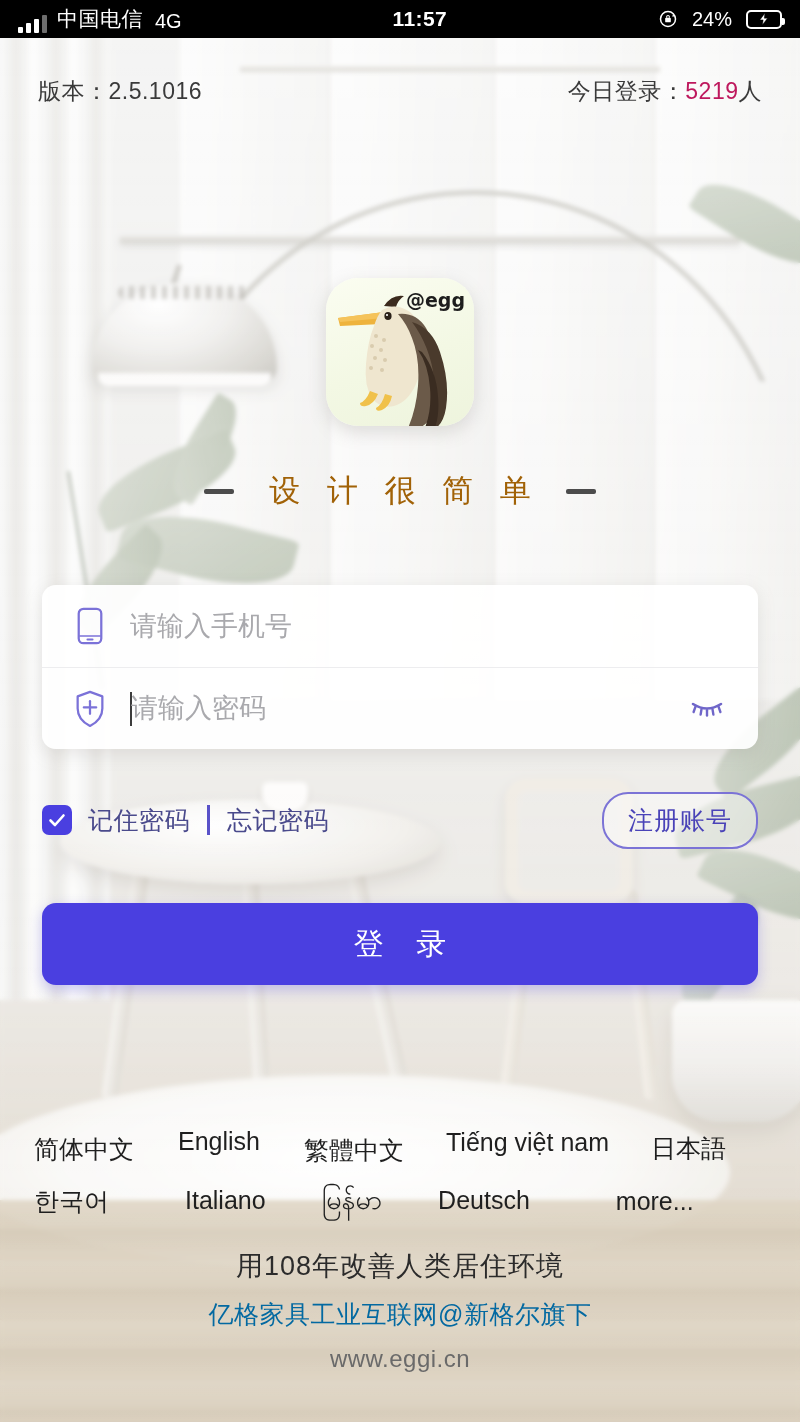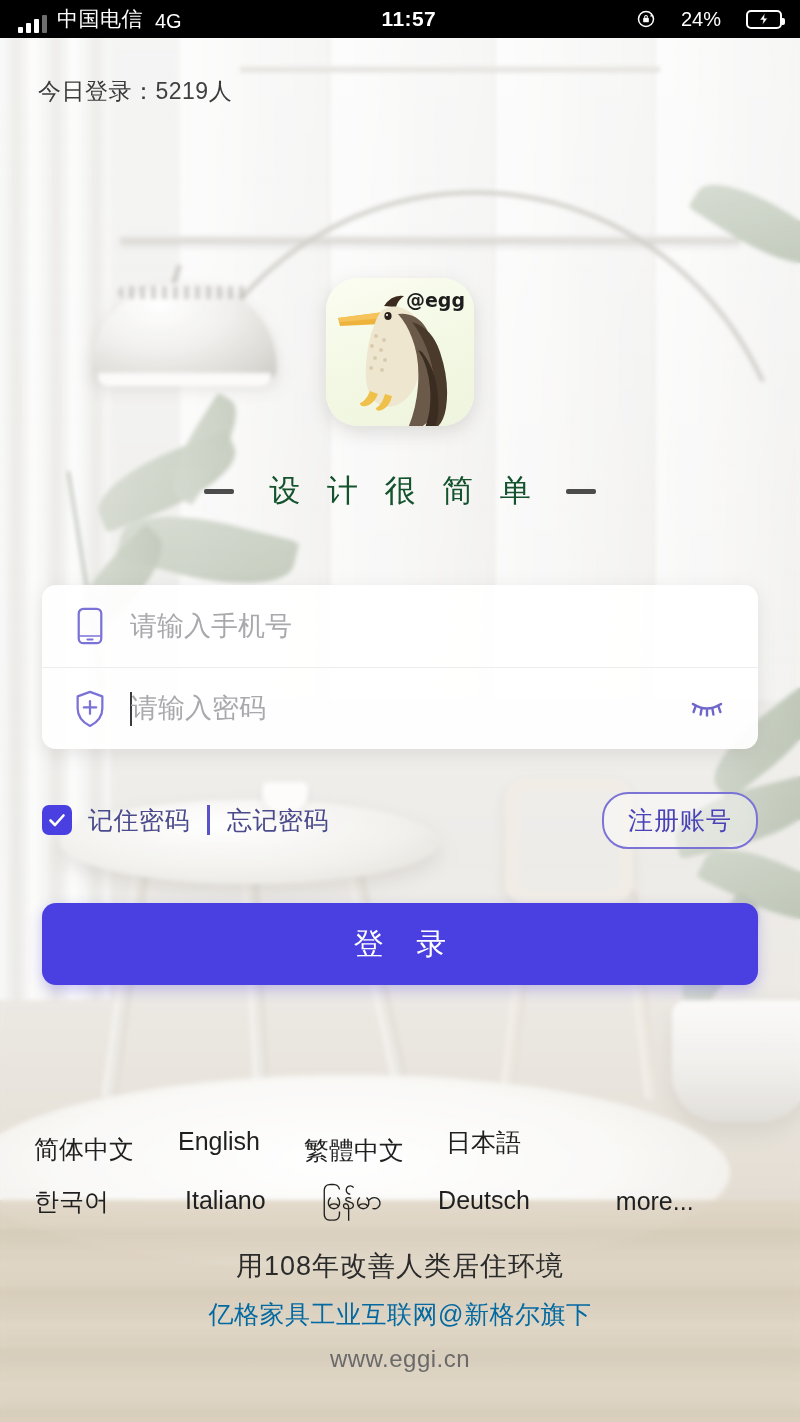--- a/index.html
+++ b/index.html
@@ -184,21 +184,21 @@
   .sb-left { display: flex; align-items: flex-end; gap: 10px; }
   .signal { display: flex; align-items: flex-end; gap: 3px; height: 18px; }
   .signal i { display: block; width: 5px; background: #ffffff; border-radius: 1px; }
   .signal i:nth-child(1) { height: 6px; }
   .signal i:nth-child(2) { height: 10px; }
   .signal i:nth-child(3) { height: 14px; }
   .signal i:nth-child(4) { height: 18px; background: #6e6e6e; }
   .carrier { font-size: 21px; letter-spacing: .5px; }
   .netmode { font-size: 20px; margin-left: 2px; }
   .sb-time { font-size: 21px; font-weight: 600; letter-spacing: .4px; }
-  .sb-right { display: flex; align-items: center; gap: 25px; }
+  .sb-right { display: flex; align-items: center; gap: 14px; }
   .rotlock { width: 20px; height: 20px; }
   .batt-pct { font-size: 20px; }
   .batt {
     position: relative; width: 36px; height: 19px;
     border: 2px solid #ffffff; border-radius: 5px; padding: 2px;
   }
   .batt::after {
     content: ""; position: absolute; right: -5px; top: 6px;
     width: 3px; height: 7px; background: #ffffff; border-radius: 0 2px 2px 0;
   }
@@ -210,21 +210,21 @@
 
   
   .header-row {
     position: absolute; left: 0; top: 76px; width: 800px;
     display: flex; justify-content: space-between; align-items: center;
     padding: 0 38px;
     z-index: 20;
   }
   .version { font-size: 23px; color: #3a3a3a; letter-spacing: .5px; }
   .today-login { font-size: 23px; color: #3a3a3a; letter-spacing: .5px; }
-  .today-count { color: #404040; text-align: right; }
+  .today-count { color: #be185d; text-align: right; }
 
   
   .logo-wrap {
     position: absolute; left: 50%; top: 278px; transform: translateX(-50%);
     width: 148px; height: 148px;
     z-index: 20;
   }
   .logo-card {
     width: 148px; height: 148px; border-radius: 32px;
     background: linear-gradient(160deg, #fbfdf1 0%, #f3f8e4 55%, #eef4dd 100%);
@@ -238,21 +238,21 @@
   }
 
   
   .tagline {
     position: absolute; left: 0; top: 470px; width: 800px;
     display: flex; align-items: center; justify-content: center; gap: 26px;
     z-index: 20;
   }
   .tag-dash { width: 30px; height: 5px; background: #4c4c4c; border-radius: 2px; }
   .tag-text {
-    font-size: 31px; color: #14532d; letter-spacing: 9px;
+    font-size: 31px; color: #a16207; letter-spacing: 9px;
     text-indent: 9px;
   }
 
   
   .form-card {
     position: absolute; left: 42px; top: 585px; width: 716px;
     background: rgba(255,255,255,.93);
     border-radius: 14px;
     box-shadow: 0 5px 18px rgba(140,135,125,.18);
     z-index: 20;
@@ -413,20 +413,21 @@
       <span class="batt">
         <span class="batt-fill"></span>
         <svg class="bolt" viewBox="0 0 24 24">
           <path d="M13.5 2L5 13.5h5.5L9.5 22 18 10.5h-5.5z" fill="#ffffff" stroke="#000" stroke-width=".8"></path>
         </svg>
       </span>
     </div>
   </div>
 
   <div class="header-row">
+    <div class="version">版本：2.5.1016</div>
     <div class="today-login">
       <span>今日登录：</span><span class="today-count">5219</span><span>人</span>
     </div>
   </div>
 
   <div class="logo-wrap">
     <div class="logo-card">
       <svg viewBox="0 0 148 148" width="148" height="148">
         <path d="M12 40 L58 34 L56 46 L14 48 Z" fill="#eeb33d"></path>
         <path d="M12 40 L58 34 L58 40 L14 44 Z" fill="#f5c35a"></path>
@@ -511,20 +512,21 @@
     <button class="register-btn">注册账号</button>
   </div>
 
   <button class="login-btn">登 录</button>
 
   <div class="lang-area">
     <div class="lang-row row1">
       <span class="lang-item">简体中文</span>
       <span class="lang-item">English</span>
       <span class="lang-item">繁體中文</span>
+      <span class="lang-item">Tiếng việt nam</span>
       <span class="lang-item">日本語</span>
     </div>
     <div class="lang-row row2">
       <span class="lang-item">한국어</span>
       <span class="lang-item">Italiano</span>
       <span class="lang-item">မြန်မာ</span>
       <span class="lang-item">Deutsch</span>
       <span class="lang-item">more...</span>
     </div>
   </div>

